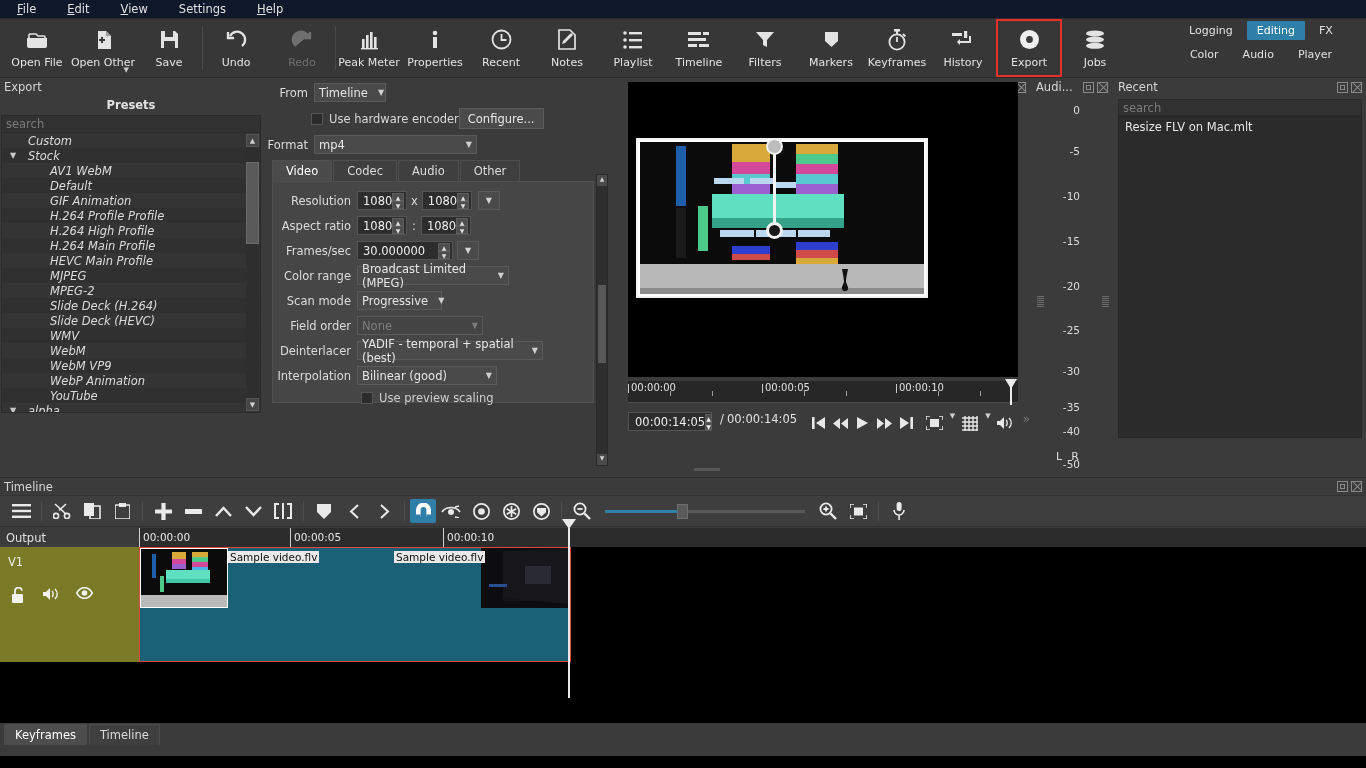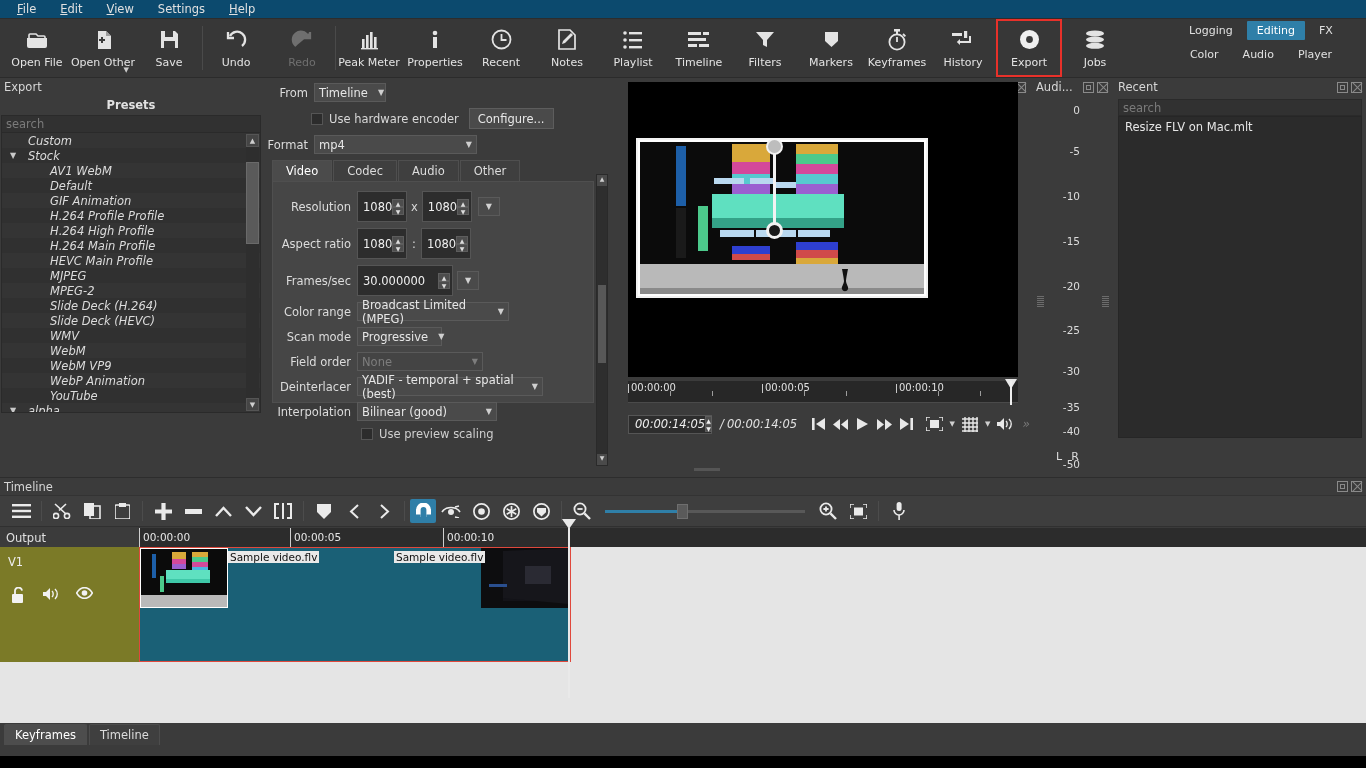--- a/index.html
+++ b/index.html
@@ -7,21 +7,21 @@
   body{
     background:#3b3b3b;
     font-family:"DejaVu Sans","Liberation Sans",sans-serif;
     font-size:11.5px;
     color:#d8d8d8;
     -webkit-font-smoothing:antialiased;
   }
   .app{ position:relative; width:1366px; height:768px; background:#3b3b3b; }
 
   
-  .menubar{ height:18px; background:#0c4a6e; display:flex; align-items:center; padding-left:8px; gap:6px;}
+  .menubar{ height:18px; background:#0f172a; display:flex; align-items:center; padding-left:8px; gap:13px;}
   .menubar .mi{ padding:1px 9px; font-size:11.5px; color:#e0e0e0; }
   .menubar .mi u{ text-decoration:underline; }
 
   
   .toolbar{
     height:60px; background:#373737; border-top:1px solid #2d2d2d; border-bottom:1px solid #2b2b2b;
     display:flex; align-items:flex-start; position:relative; padding-left:4px;
   }
   .tbtn{
     width:66px; height:58px; display:flex; flex-direction:column; align-items:center; justify-content:center;
@@ -115,21 +115,21 @@
   .stab{
     padding:3px 13px; font-size:11.5px; color:#dcdcdc; background:#3f3f3f; border:1px solid #4f4f4f;
     border-bottom:none; margin-right:1px;
   }
   .stab.active{ background:#4b4b4b; color:#fff; }
   .tabbody{
     background:#464646; border:1px solid #4f4f4f; margin-left:8px; margin-right:20px; padding:9px 4px 4px 4px;
     height:222px;
   }
   .spin{
-    background:#2d2d2d; border:1px solid #555; height:31px; display:flex; align-items:center;
+    background:#2d2d2d; border:1px solid #555; height:19px; display:flex; align-items:center;
     padding:0 2px 0 5px; font-size:11.5px; color:#efefef;
   }
   .spin .arrows{ margin-left:auto; display:flex; flex-direction:column; width:12px; }
   .spin .arrows span{
     height:8px; background:#4d4d4d; border:1px solid #5d5d5d; font-size:6px; line-height:7px; text-align:center; color:#dcdcdc;
   }
   .smallcombo{ width:22px; background:#4a4a4a; border:1px solid #5a5a5a; height:19px; display:flex; align-items:center; justify-content:center; font-size:8px; color:#d2d2d2; }
 
   .footer-btns{ position:absolute; left:264px; top:424px; display:flex; align-items:center; gap:10px; }
   .fbtn{ background:#4a4a4a; border:1px solid #5d5d5d; padding:3px 12px; font-size:11.5px; color:#eee; min-width:80px; text-align:center; }
@@ -143,21 +143,21 @@
   .player{ position:absolute; left:616px; top:0; width:414px; height:398px; background:#3b3b3b; }
   .video-area{ position:absolute; left:12px; top:4px; width:390px; height:295px; background:#000; overflow:hidden;}
   .vid-img{ position:absolute; left:8px; top:56px; width:292px; height:160px; }
   .scrub-wrap{ position:absolute; left:12px; top:303px; width:390px; height:28px; }
   .scrub-ruler{ position:relative; height:22px; background:#272727; border-bottom:1px solid #4a4a4a;}
   .tick{ position:absolute; top:3px; width:1px; height:9px; background:#c9c9c9; }
   .tick.minor{ top:10px; height:5px; background:#9d9d9d;}
   .tlabel{ position:absolute; top:1px; font-size:10px; color:#e0e0e0; }
   .playhead{ position:absolute; top:-2px; width:0; height:0; border-left:6px solid transparent; border-right:6px solid transparent; border-top:10px solid #e9e9e9;}
   .playhead-line{ position:absolute; top:0; width:2px; height:24px; background:#efefef; }
-  .transport{ position:absolute; left:12px; top:334px; width:402px; height:24px; display:flex; align-items:center; gap:0px;font-style:italic; }
+  .transport{ position:absolute; left:12px; top:334px; width:402px; height:24px; display:flex; gap:0px; }
   .tc-box{ background:#2d2d2d; border:1px solid #555; height:19px; display:flex; align-items:center; padding:0 2px 0 6px; font-size:11.5px; color:#efefef; }
   .tc-total{ font-size:11.5px; color:#e2e2e2; margin-left:8px; }
   .tctrl{ width:24px; height:22px; display:flex; align-items:center; justify-content:center; color:#e8e8e8; }
 
   
   .audiometer{ position:absolute; left:1032px; top:0; width:80px; height:398px; background:#3b3b3b; }
   .meter-scale{ position:absolute; left:0; top:20px; width:80px; height:340px; }
   .mlbl{ position:absolute; right:32px; font-size:10.5px; color:#dcdcdc; }
   .mbar{ position:absolute; width:7px; top:0; bottom:0; }
   .mbar i{ position:absolute; left:0; width:7px; height:1px; background:#6c6c6c; }
@@ -174,21 +174,21 @@
   .tl-title{ height:17px; display:flex; align-items:center; padding:0 4px; font-size:11.5px; color:#d6d6d6;}
   .tl-toolbar{ height:32px; background:#3e3e3e; border-top:1px solid #333; border-bottom:1px solid #303030; display:flex; align-items:center; padding-left:6px; gap:0px;}
   .tlb{ width:30px; height:28px; display:flex; align-items:center; justify-content:center; color:#eaeaea; }
   .tlb.active{ background:#2f7fa8; width:26px; height:24px; border-radius:2px;}
   .tlsep{ width:1px; height:20px; background:#4c4c4c; margin:0 5px; }
   .zoomslider{ width:200px; height:20px; position:relative; display:flex; align-items:center; margin:0 8px;}
   .zs-track{ position:absolute; left:0; right:0; height:3px; background:#585858; }
   .zs-fill{ position:absolute; left:0; width:38%; height:3px; background:#2f7fa8; }
   .zs-thumb{ position:absolute; left:36%; width:11px; height:15px; background:#5a5a5a; border:1px solid #6e6e6e; }
 
-  .tl-body{ position:absolute; left:0; top:50px; right:0; bottom:22px; background:#e5e5e5; }
+  .tl-body{ position:absolute; left:0; top:50px; right:0; bottom:22px; background:#000000; }
   .tl-head{ position:absolute; left:0; top:0; width:139px; height:19px; background:#3b3b3b; font-size:11.5px; color:#e0e0e0; padding:3px 0 0 6px;}
   .tl-ruler{ position:absolute; left:139px; top:0; right:0; height:19px; background:#2c2c2c; }
   .tl-ruler .tk{ position:absolute; top:0; width:1px; height:19px; background:#cfcfcf;}
   .tl-ruler .tl-lab{ position:absolute; top:3px; font-size:10.5px; color:#e6e6e6; }
   .track-head{ position:absolute; left:0; top:19px; width:139px; height:115px; background:#7b7a27; }
   .track-head .tname{ font-size:11.5px; color:#eee; padding:8px 8px 0 8px; }
   .track-icons{ display:flex; gap:16px; padding:18px 0 0 12px; }
   .clip-area{ position:absolute; left:139px; top:19px; right:0; height:115px; }
   .clip{ position:absolute; top:0; height:115px; background:#1a6076; border:1px solid #e0483c; overflow:hidden; }
   .clip-name{ position:absolute; top:3px; font-size:10.5px; color:#111; background:#e9e9e9; padding:0 2px; }
@@ -554,21 +554,21 @@
         <div class="combo" style="width:72px">
           <span>Timeline</span>
             <span class="caret">▼</span>
         </div>
       </div>
 
       <div class="frow">
         <span style="width:47px"></span>
         <span class="chk"></span>
         <span style="margin-left:6px">Use hardware encoder</span>
-        <div class="btn" style="margin-left:10px">Configure...</div>
+        <div class="btn" style="">Configure...</div>
       </div>
 
       <div class="frow">
         <span class="flabel" style="width:50px">Format</span>
         <div class="combo" style="width:163px">
           <span>mp4</span>
             <span class="caret">▼</span>
         </div>
       </div>
 

